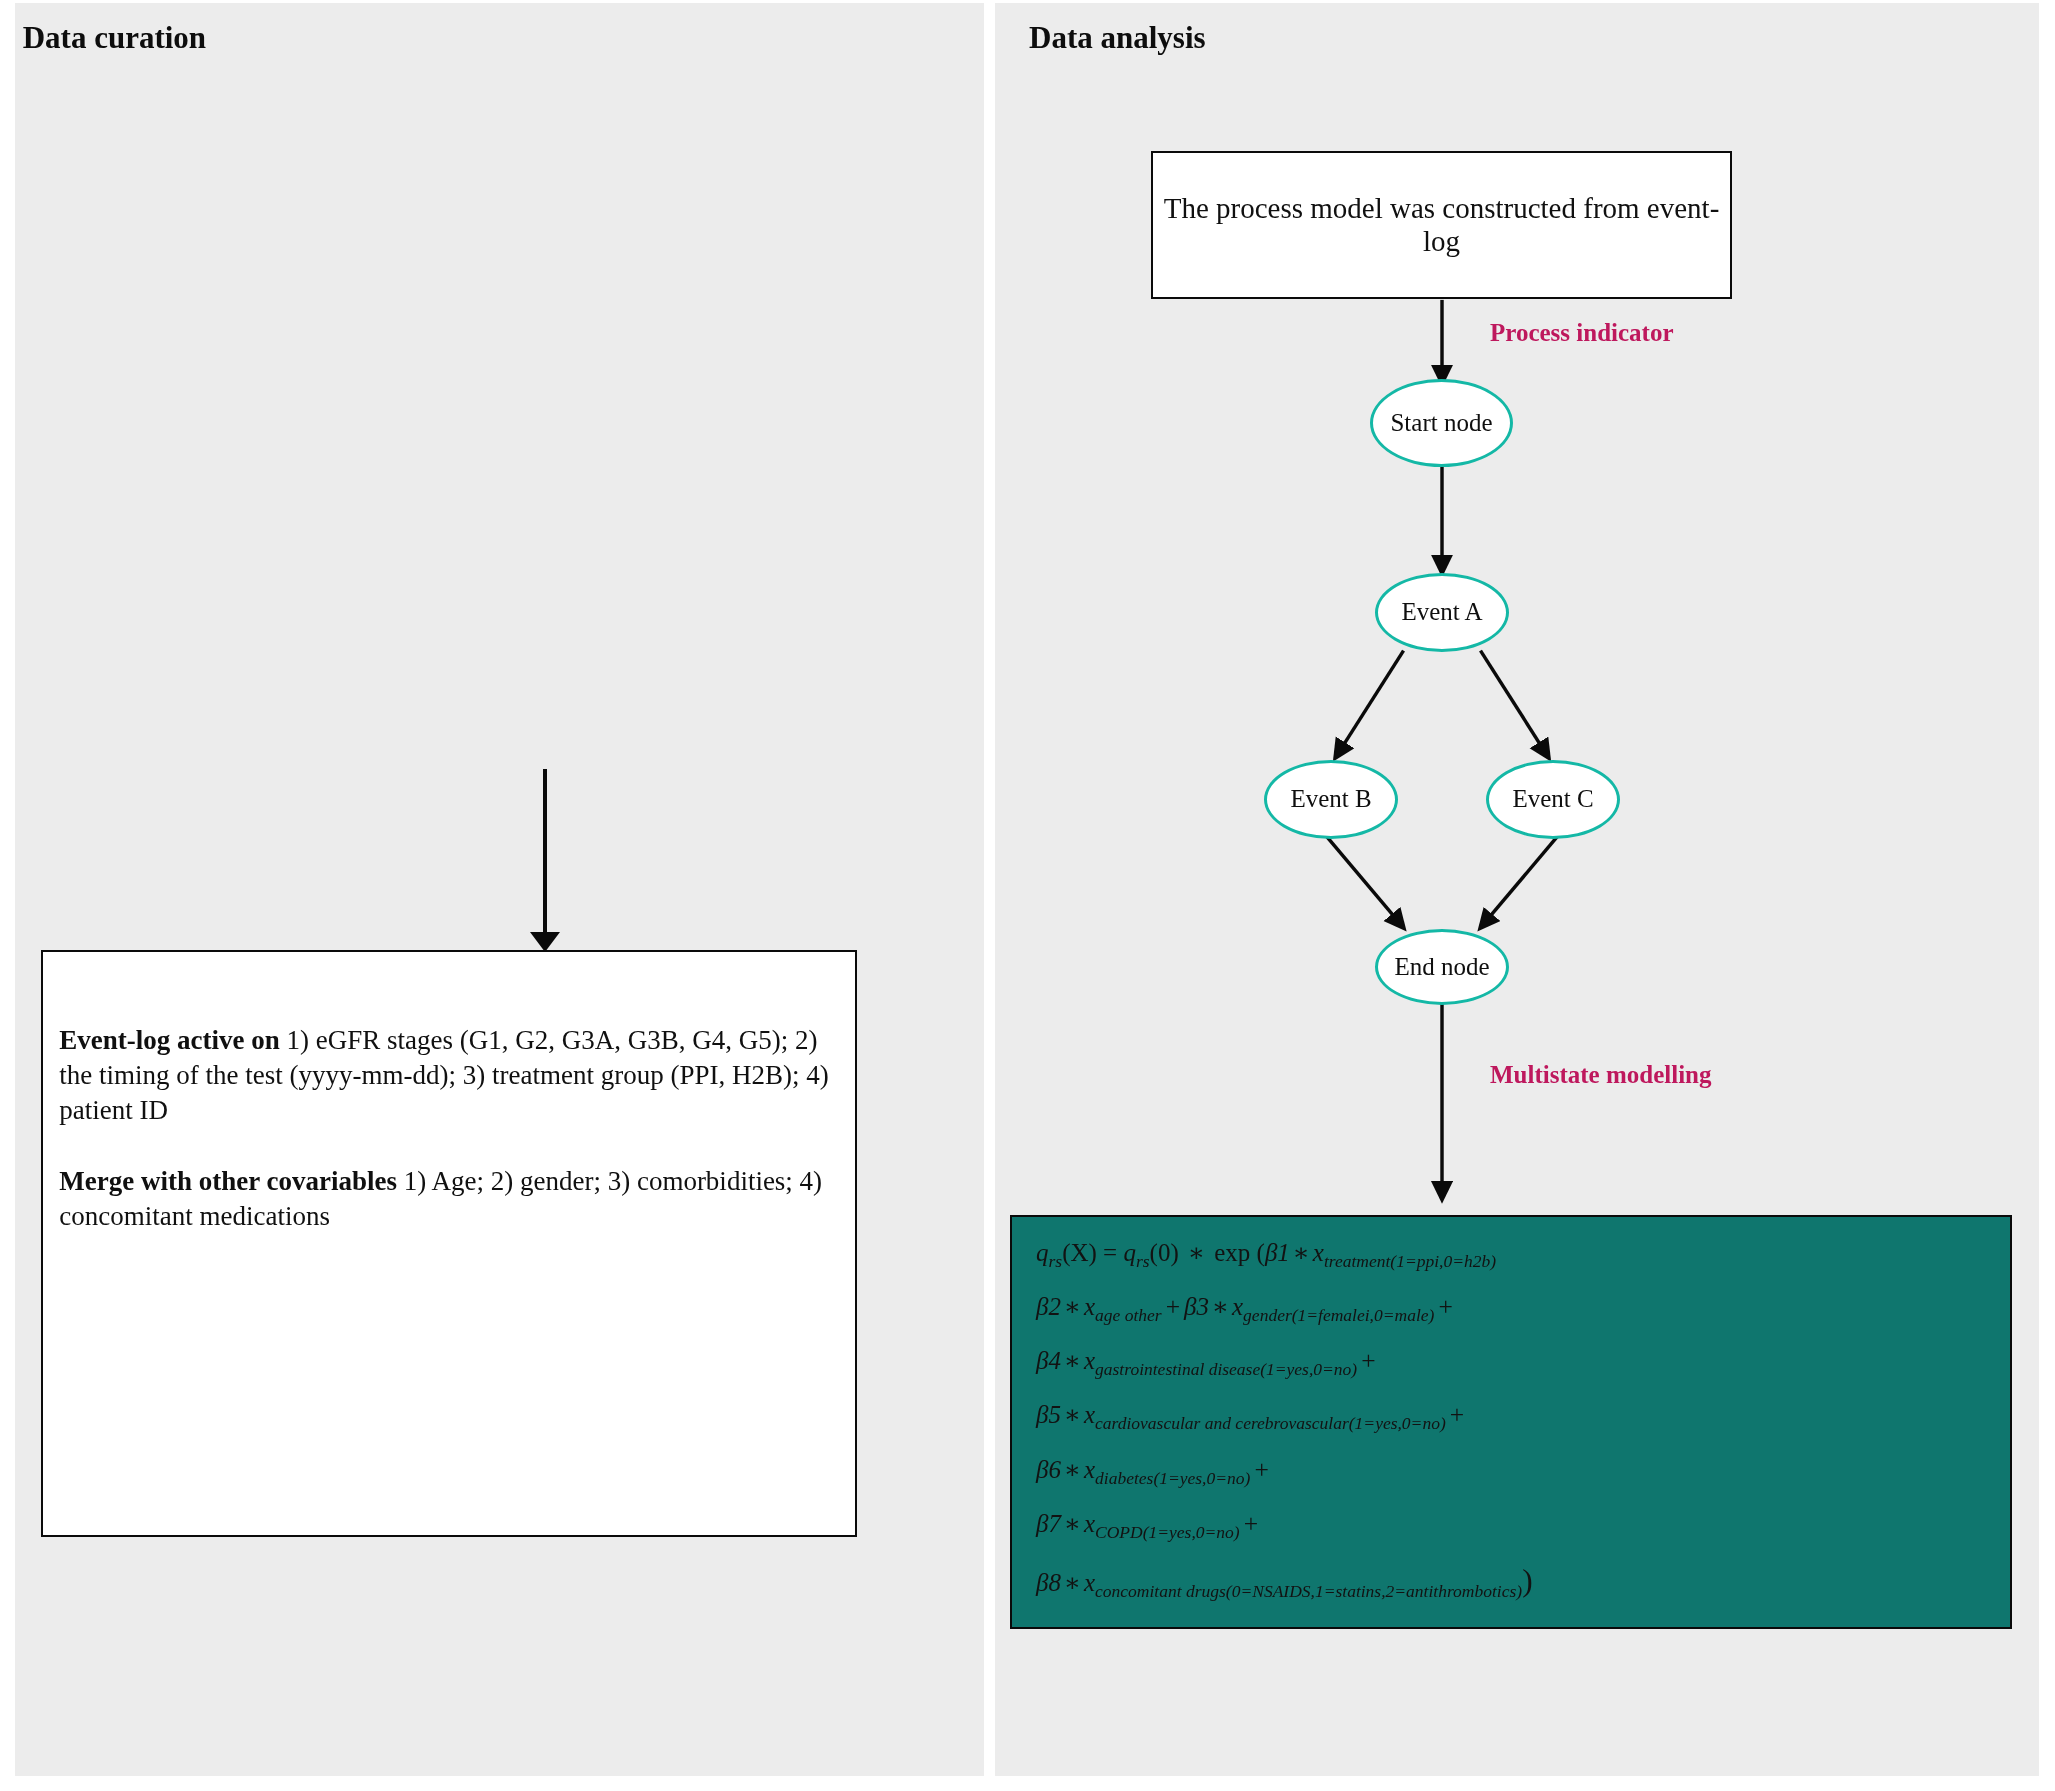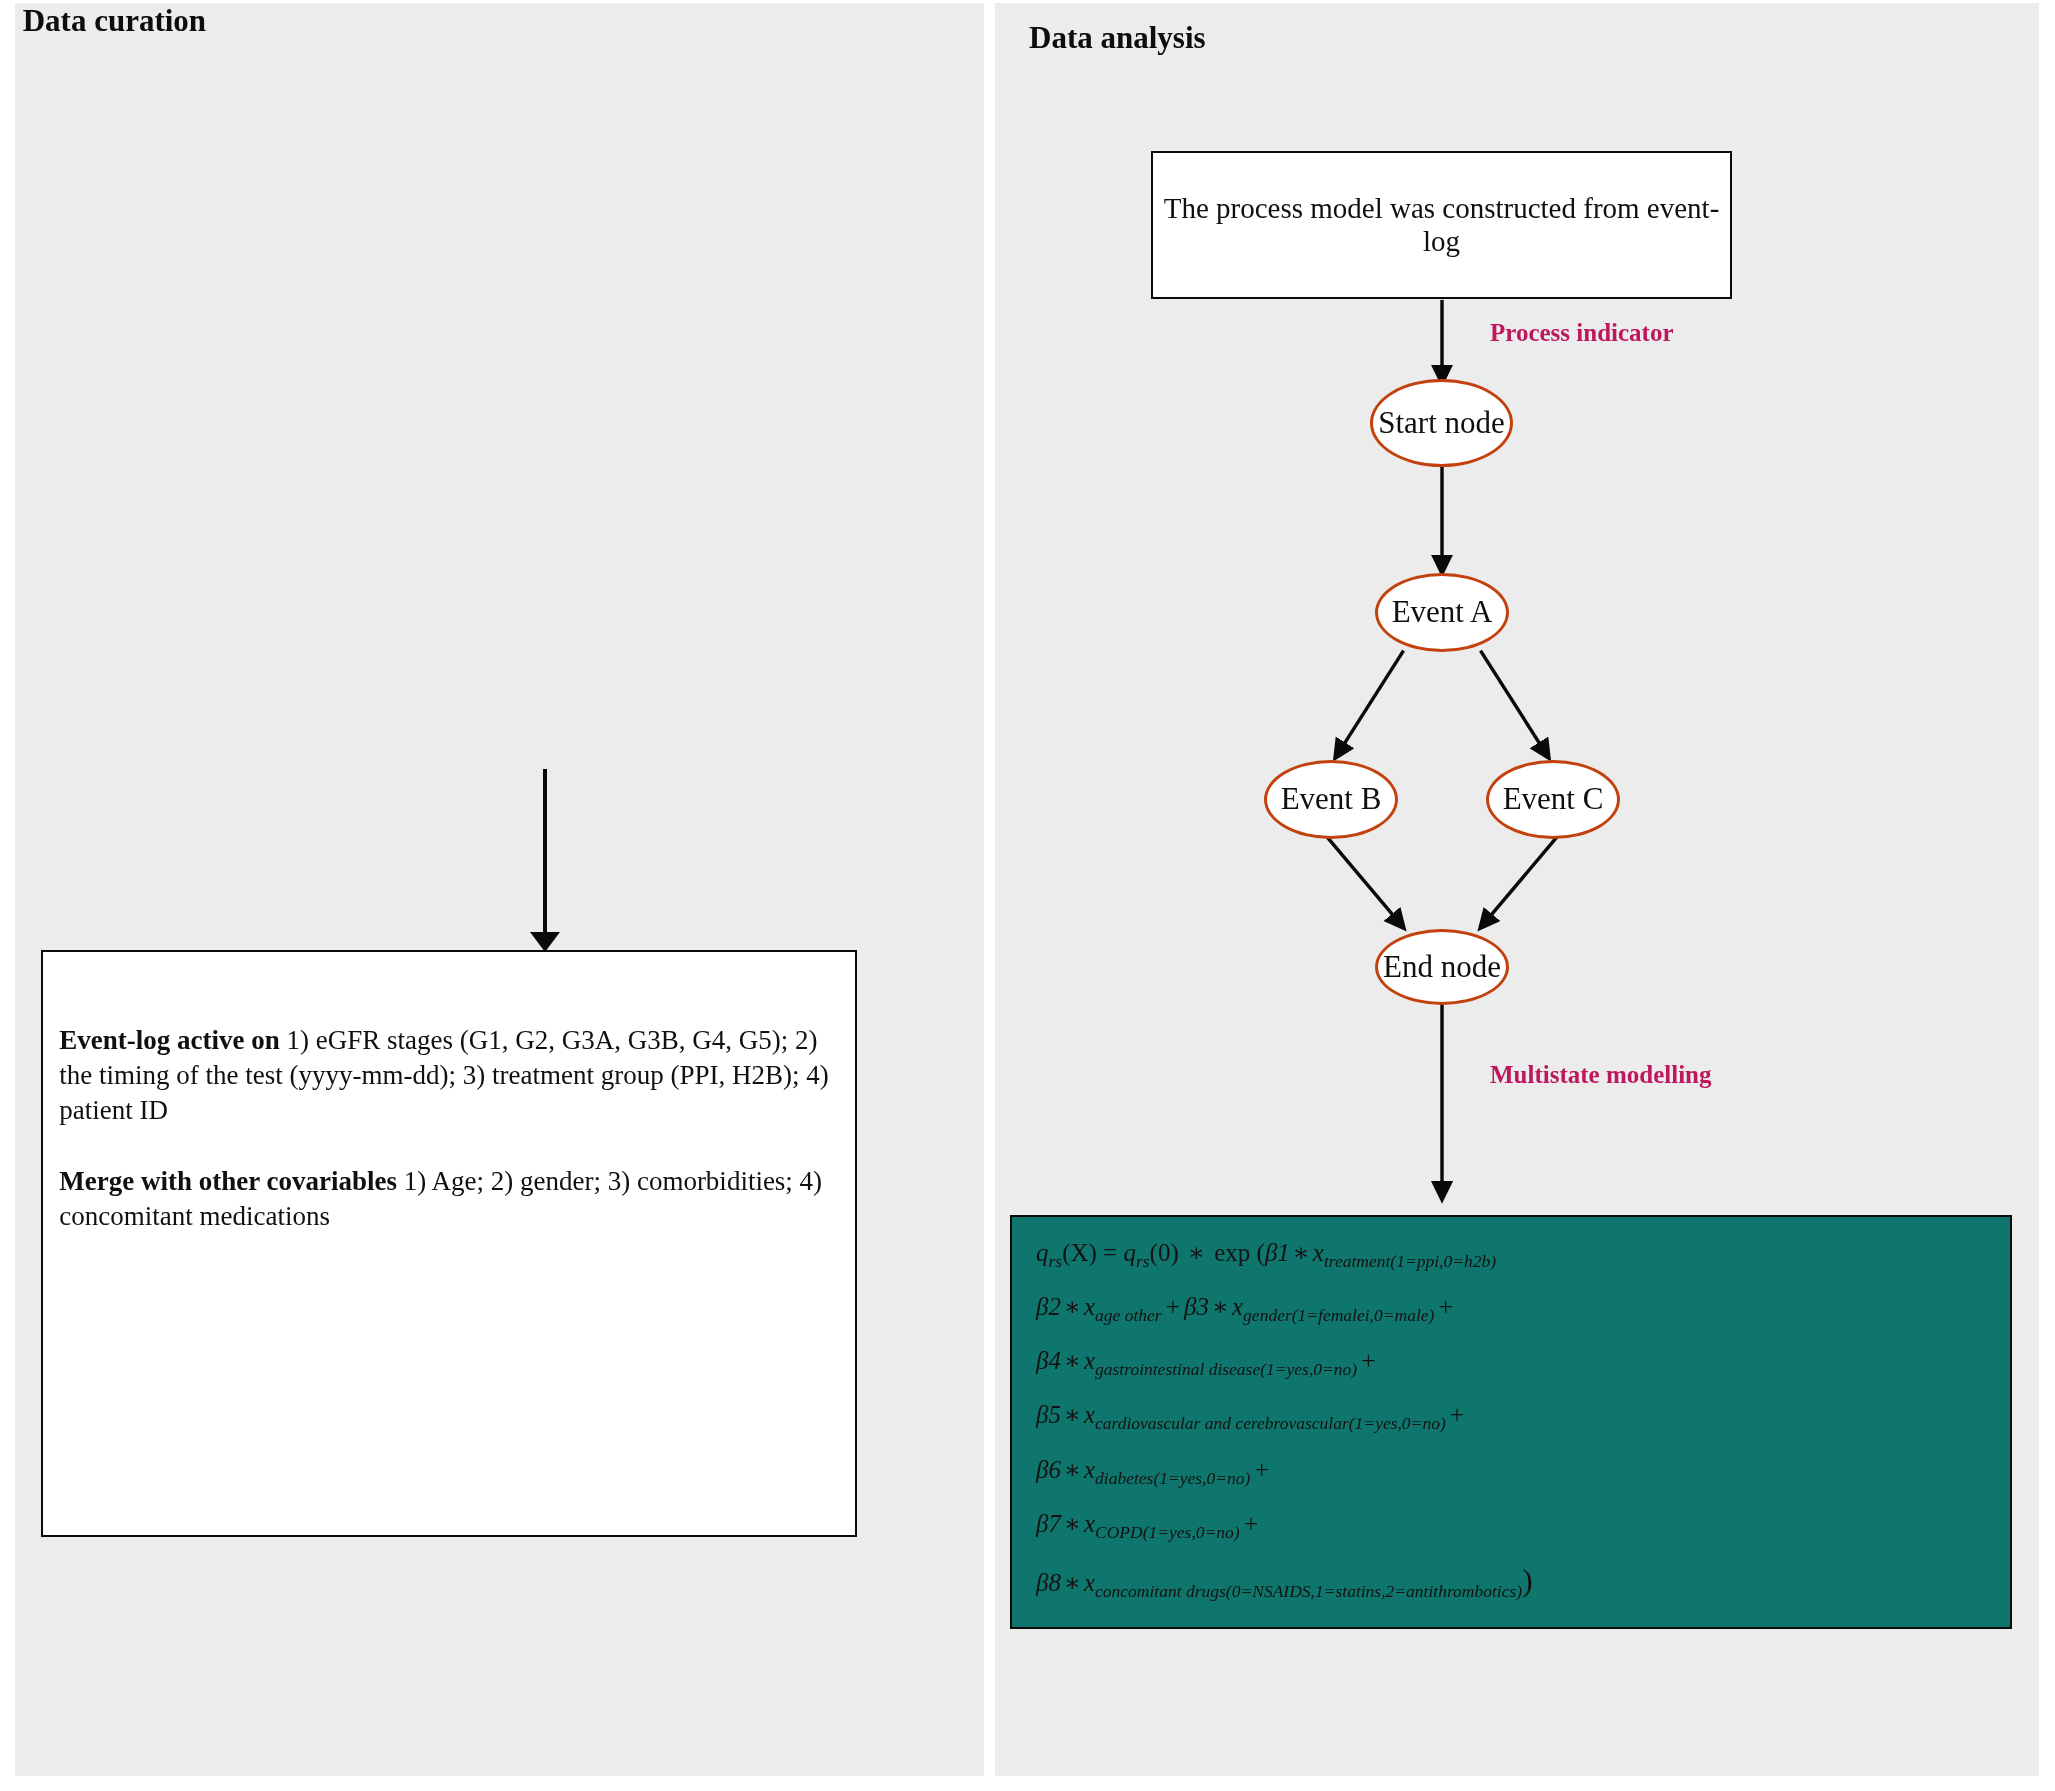--- a/index.html
+++ b/index.html
@@ -43,24 +43,24 @@
 
   
   .vline{position:absolute;background:#0a0a0a;}
   .arrowhead{
     position:absolute;width:0;height:0;
     border-left:15px solid transparent;border-right:15px solid transparent;
     border-top:20px solid #0a0a0a;
   }
 
   .ellipse{
-    position:absolute;background:#ffffff;border:3px solid #c2410c;
+    position:absolute;background:#ffffff;border:3px solid #14b8a6;
     border-radius:50%;box-sizing:border-box;
     display:flex;align-items:center;justify-content:center;
-    font-size:31px;color:#0f0f0f;white-space:nowrap;
+    font-size:25px;color:#0f0f0f;white-space:nowrap;
   }
 
   .edgelabel{
     position:absolute;font-weight:bold;font-size:25px;color:#be185d;
     white-space:nowrap;
   }
 
   .diag-svg{position:absolute;left:0;top:0;width:100%;height:100%;
             pointer-events:none;overflow:visible;}
 
@@ -77,21 +77,21 @@
   .it{font-style:italic;}
   .sub{font-size:0.70em;font-style:italic;vertical-align:-0.32em;}
   .op{font-style:normal;padding:0 3px;}
   .bigop{font-style:normal;font-size:1.02em;padding:0 4px;}
 </style>
 </head>
 <body>
 
 <div class="panel" id="panel-left">
 
-  <div class="panel-title" style="left:7.4px;top:2px;">Data curation</div>
+  <div class="panel-title" style="left:7.4px;top:19px;">Data curation</div>
 
 
   <div class="vline" style="left:528px;top:766px;width:4px;height:172px;"></div>
   <div class="arrowhead" style="left:515px;top:929px;"></div>
 
   <div class="hardbox" style="left:26px;top:947px;width:816px;height:587px;">
 
 
     <div class="bodytext" style="left:16px;top:71px;width:779px;">
       <b>Event-log active on</b><span> 1) eGFR stages (G1, G2, G3A, G3B, G4, G5); 2) the timing of the test (yyyy-mm-dd); 3) treatment group (PPI, H2B); 4) patient ID</span>

